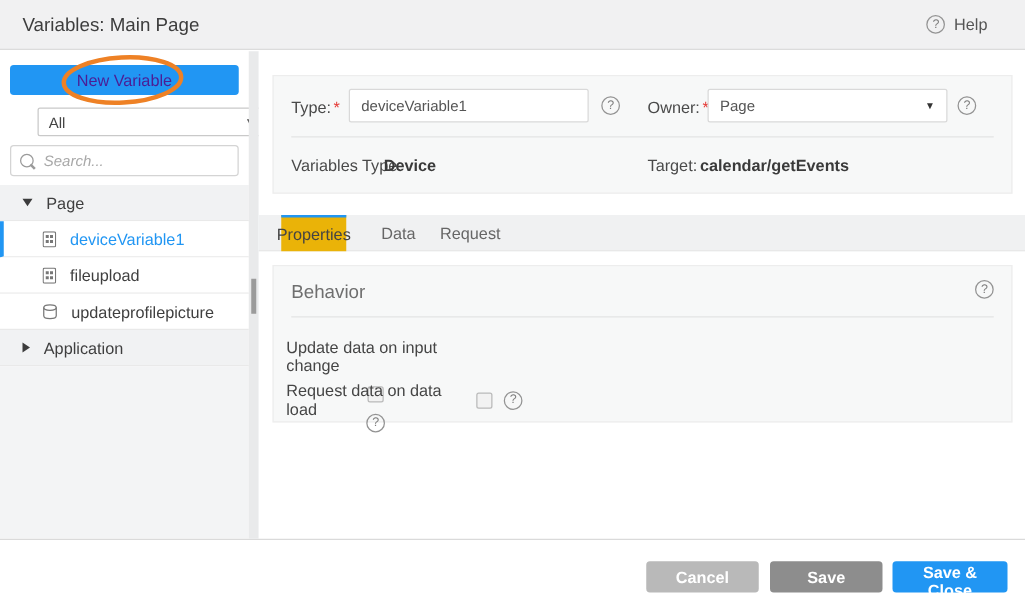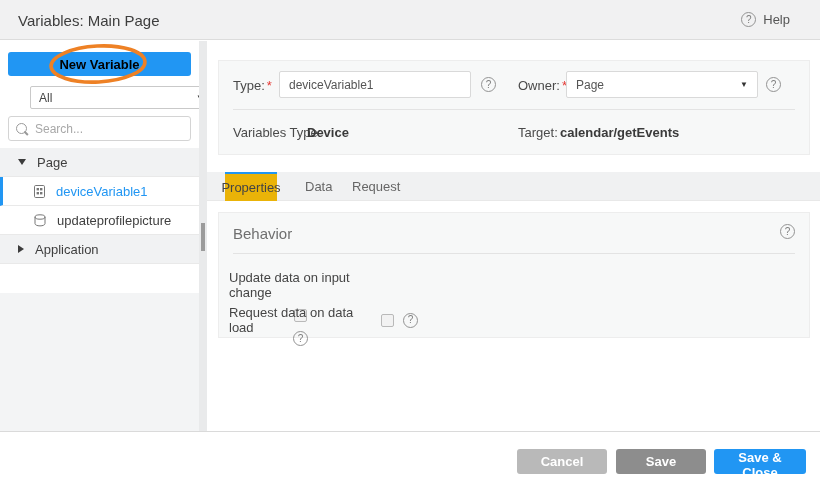--- a/index.html
+++ b/index.html
@@ -9,27 +9,27 @@
   
   .header{position:absolute;top:0;left:0;width:820px;height:40px;background:#f1f1f2;border-bottom:1px solid #dcdcdc;box-sizing:border-box;padding-left:12px;}
   .header-title{position:absolute;left:18px;top:12px;font-size:15px;color:#3d3d3d;}
   .help{position:absolute;right:30px;top:12px;display:flex;align-items:center;gap:7px;font-size:13px;color:#555;cursor:pointer;}
   .qicon{width:15px;height:15px;border:1px solid #939393;border-radius:50%;display:inline-flex;align-items:center;justify-content:center;
          font-size:10px;color:#7d7d7d;box-sizing:border-box;flex:none;background:transparent;line-height:1;}
 
   
   .sidebar{position:absolute;left:0;top:41px;width:199px;height:390px;background:#fff;}
   .btn-new{position:absolute;left:8px;top:11px;width:183px;height:24px;background:#2196f3;border:none;border-radius:3px;
-           color:#000000;font-weight:bold;font-size:13px;font-family:inherit;cursor:pointer;}
+           color:#4c1d95;font-weight:normal;font-size:13px;font-family:inherit;cursor:pointer;}
   .filter{position:absolute;left:8px;top:45px;width:183px;height:23px;background:#fff;border:1px solid #c9c9c9;border-radius:2px;
           box-sizing:border-box;display:flex;align-items:center;justify-content:space-between;padding:0 8px;font-size:12px;color:#444;cursor:pointer;margin-left:22px;}
   .arrow{font-size:8px;color:#333;}
   .search{position:absolute;left:8px;top:75px;width:183px;height:25px;border:1px solid #d4d4d4;border-radius:3px;box-sizing:border-box;
           background:#fff;display:flex;align-items:center;padding:0 7px;gap:6px;}
-  .search input{border:none;outline:none;font-size:12px;color:#be185d;width:100%;font-family:inherit;background:transparent;}
+  .search input{border:none;outline:none;font-size:12px;color:#be185d;width:100%;font-family:inherit;background:transparent;font-style:italic;}
   .search input::placeholder{color:#a8a8a8;}
   .mag{width:9px;height:9px;border:1.5px solid #9a9a9a;border-radius:50%;position:relative;flex:none;box-sizing:content-box;}
   .mag::after{content:"";position:absolute;width:1.5px;height:4.5px;background:#9a9a9a;left:8px;top:7px;transform:rotate(-45deg);}
 
   .tree{position:absolute;left:0;top:107px;width:199px;}
   .tree-row{height:29px;display:flex;align-items:center;border-bottom:1px solid #e9e9e9;box-sizing:border-box;background:#fff;cursor:pointer;}
   .tree-row.group{background:#f1f2f3;padding-left:18px;gap:11px;}
   .tree-row.item{padding-left:34px;gap:11px;}
   .tree-row.item.selected{border-left:3px solid #2196f3;padding-left:31px;}
   .tree-label{font-size:13px;color:#3f3f3f;}
@@ -127,20 +127,32 @@
               <rect x="2.6" y="3" width="2.4" height="2.4" fill="#777"></rect>
               <rect x="6" y="3" width="2.4" height="2.4" fill="#777"></rect>
               <rect x="2.6" y="7" width="2.4" height="2.4" fill="#777"></rect>
               <rect x="6" y="7" width="2.4" height="2.4" fill="#777"></rect>
             </svg>
         </span>
         <span class="tree-label">deviceVariable1</span>
       </div>
       <div class="tree-row item">
         <span class="var-icon">
+          <svg width="11" height="13" viewBox="0 0 11 13">
+              <rect x="0.5" y="0.5" width="10" height="12" rx="1.2" fill="none" stroke="#777"></rect>
+              <rect x="2.6" y="3" width="2.4" height="2.4" fill="#777"></rect>
+              <rect x="6" y="3" width="2.4" height="2.4" fill="#777"></rect>
+              <rect x="2.6" y="7" width="2.4" height="2.4" fill="#777"></rect>
+              <rect x="6" y="7" width="2.4" height="2.4" fill="#777"></rect>
+            </svg>
+        </span>
+        <span class="tree-label">fileupload</span>
+      </div>
+      <div class="tree-row item">
+        <span class="var-icon">
           <svg width="12" height="13" viewBox="0 0 12 13">
               <ellipse cx="6" cy="3" rx="5" ry="2.2" fill="none" stroke="#777"></ellipse>
               <path d="M1 3 v6.6 c0 1.3 2.2 2.3 5 2.3 s5 -1 5 -2.3 V3" fill="none" stroke="#777"></path>
             </svg>
         </span>
         <span class="tree-label">updateprofilepicture</span>
       </div>
       <div class="tree-row group">
         <span class="caret right"></span>
         <span class="tree-label">Application</span>

